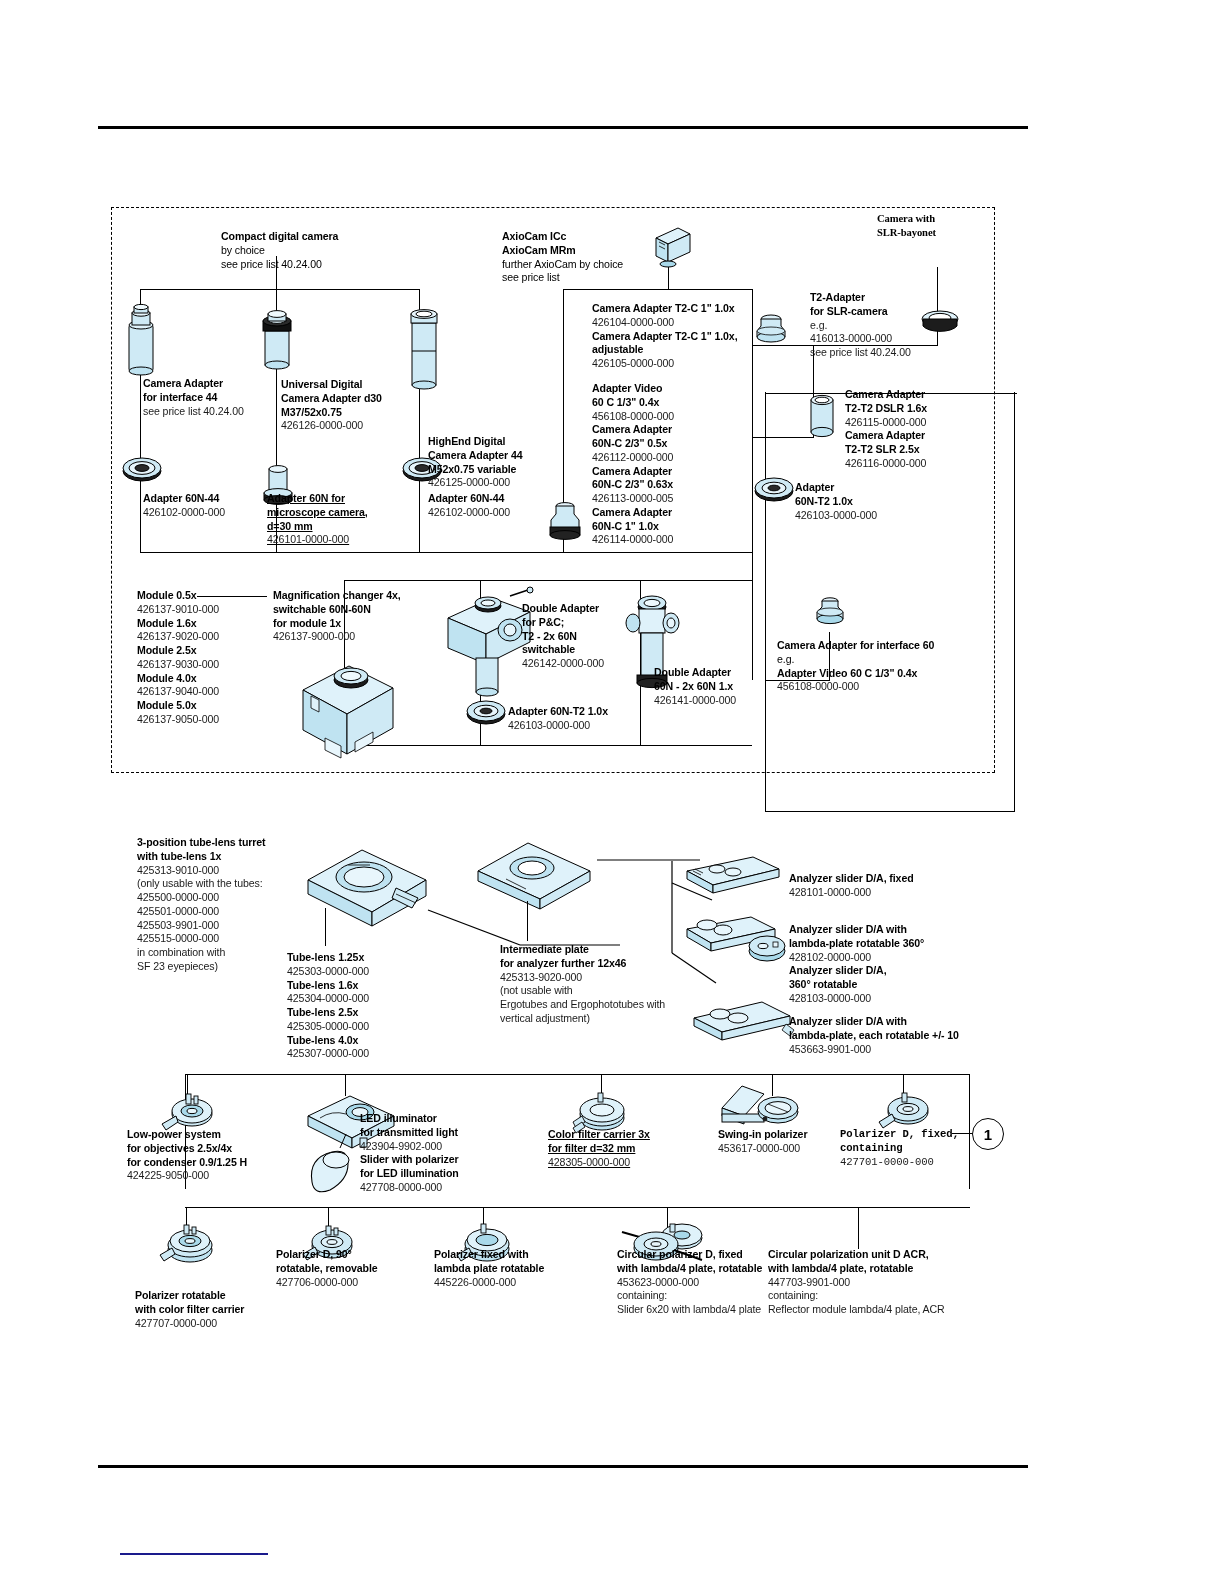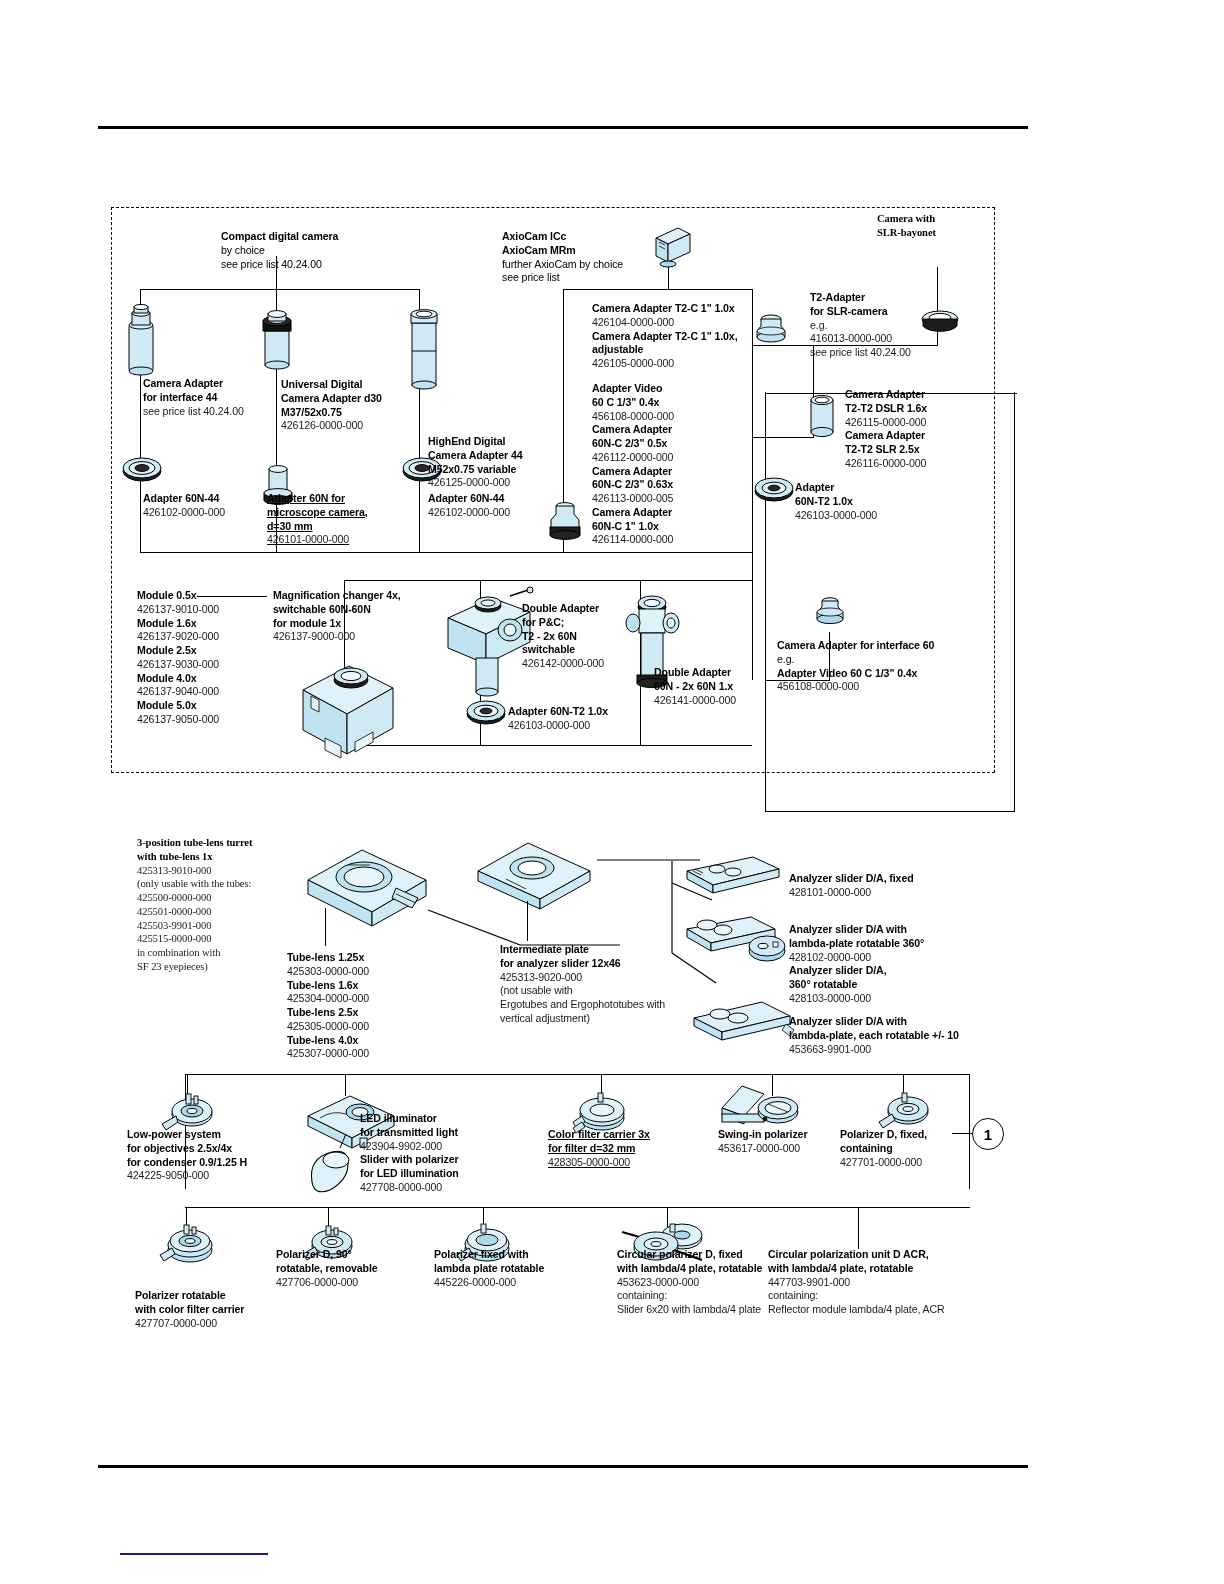--- a/index.html
+++ b/index.html
@@ -403,21 +403,21 @@
     <span class="num">426141-0000-000</span>
   </div>
 
   <div class="lbl" style="left:777px;top:639px;width:230px;">
     <b>Camera Adapter for interface 60</b>
     <span>e.g.</span>
     <b>Adapter Video 60 C 1/3" 0.4x</b>
     <span class="num">456108-0000-000</span>
   </div>
 
-  <div class="lbl" style="left:137px;top:836px;width:180px;font-family:Liberation Serif, serif;">
+  <div class="lbl" style="left:137px;top:836px;width:180px;">
     <b>3-position tube-lens turret</b>
     <b>with tube-lens 1x</b>
     <span class="num">425313-9010-000</span>
     <span class="num">(only usable with the tubes:</span>
     <span class="num">425500-0000-000</span>
     <span class="num">425501-0000-000</span>
     <span class="num">425503-9901-000</span>
     <span class="num">425515-0000-000</span>
     <span class="num">in combination with</span>
     <span class="num">SF 23 eyepieces)</span>
@@ -464,21 +464,21 @@
     <b>Tube-lens 1.6x</b>
     <span class="num">425304-0000-000</span>
     <b>Tube-lens 2.5x</b>
     <span class="num">425305-0000-000</span>
     <b>Tube-lens 4.0x</b>
     <span class="num">425307-0000-000</span>
   </div>
 
   <div class="lbl" style="left:500px;top:943px;width:200px;">
     <b>Intermediate plate</b>
-    <b>for analyzer slider 12x46</b>
+    <b>for analyzer further 12x46</b>
     <span class="num">425313-9020-000</span>
     <span class="num">(not usable with</span>
     <span class="num">Ergotubes and Ergophototubes with</span>
     <span class="num">vertical adjustment)</span>
   </div>
 
   <div class="art" style="left:683px;top:855px;">
     <svg width="100" height="50" viewBox="0 0 100 50">
       <polygon points="4,16 70,2 96,14 30,30" fill="#dff2fa" stroke="#000" stroke-width="1"></polygon>
       <polygon points="4,16 30,30 30,38 4,24" fill="#bfe3f1" stroke="#000" stroke-width="1"></polygon>
@@ -626,21 +626,21 @@
   </div>
   <div class="lbl" style="left:548px;top:1128px;width:170px;text-decoration:underline;">
     <b>Color filter carrier 3x</b>
     <b>for filter d=32 mm</b>
     <span class="num">428305-0000-000</span>
   </div>
   <div class="lbl" style="left:718px;top:1128px;width:150px;">
     <b>Swing-in polarizer</b>
     <span class="num">453617-0000-000</span>
   </div>
-  <div class="lbl" style="left:840px;top:1128px;width:150px;">
+  <div class="lbl" style="left:840px;top:1128px;width:150px;font-family:Liberation Mono, monospace;">
     <b>Polarizer D, fixed,</b>
     <b>containing</b>
     <span class="num">427701-0000-000</span>
   </div>
 
   <div class="art" style="left:158px;top:1222px;">
     <svg width="60" height="44" viewBox="0 0 60 44">
       <ellipse cx="32" cy="28" rx="22" ry="12" fill="#bfe3f1" stroke="#000" stroke-width="1"></ellipse>
       <ellipse cx="32" cy="23" rx="22" ry="12" fill="#cfeaf5" stroke="#000" stroke-width="1"></ellipse>
       <ellipse cx="32" cy="19" rx="20" ry="11" fill="#dff2fa" stroke="#000" stroke-width="1"></ellipse>

